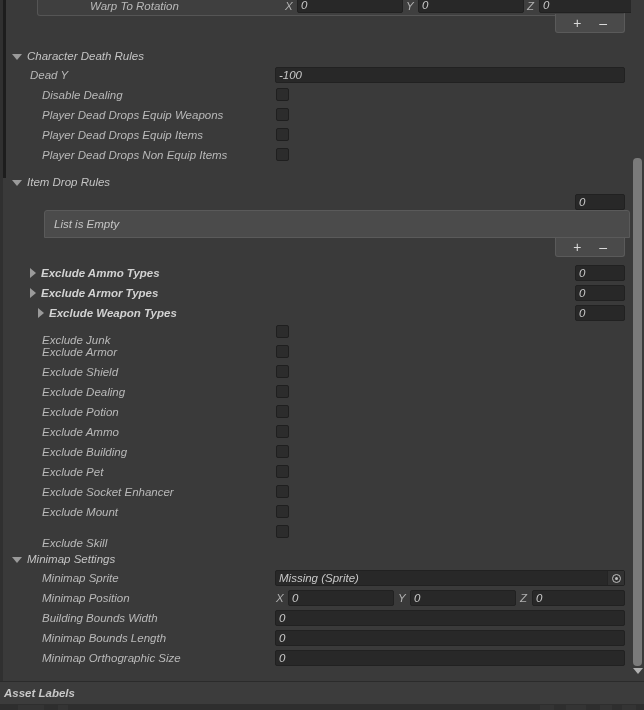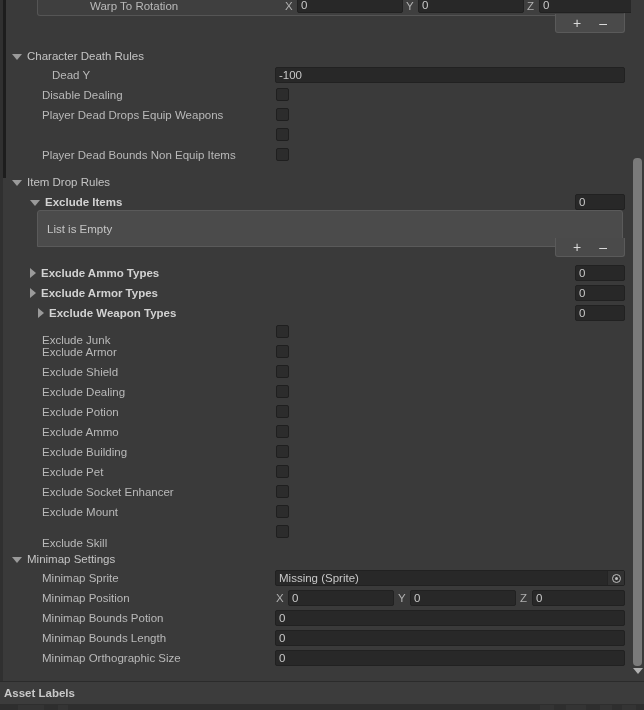--- a/index.html
+++ b/index.html
@@ -16,20 +16,21 @@
     color: #b4b4b4;
     -webkit-font-smoothing: antialiased;
   }
 
   .inspector {
     position: relative;
     width: 644px;
     height: 710px;
     background: #3a3a3a;
     box-sizing: border-box;
+    font-style: italic;
   }
 
   
   .left-gutter {
     position: absolute;
     left: 0; top: 0;
     width: 3px;
     height: 710px;
     background: #303030;
   }
@@ -278,46 +279,43 @@
     <div class="abs list-footer" style="left:549px; top:14px; width:70px; height:19px;">
       <span class="list-btn">+</span>
       <span class="list-btn">–</span>
     </div>
 
     <div class="abs foldout" style="left:6px; top:46px;">
       <span class="tri open"></span>
       <span class="foldout-label">Character Death Rules</span>
     </div>
 
-    <div class="abs label" style="left:46px; top:65px; height:20px;">Dead Y</div>
+    <div class="abs label" style="left:24px; top:65px; height:20px;">Dead Y</div>
     <div class="abs field" style="left:269px; top:67px; width:350px;">-100</div>
 
     <div class="abs label" style="left:36px; top:85px; height:20px;">Disable Dealing</div>
     <div class="abs checkbox" style="left:270px; top:88px;"></div>
 
     <div class="abs label" style="left:36px; top:105px; height:20px;">Player Dead Drops Equip Weapons</div>
     <div class="abs checkbox" style="left:270px; top:108px;"></div>
 
+    <div class="abs label" style="left:36px; top:125px; height:20px;">Player Dead Drops Equip Items</div>
     <div class="abs checkbox" style="left:270px; top:128px;"></div>
 
-    <div class="abs label" style="left:36px; top:145px; height:20px;">Player Dead Bounds Non Equip Items</div>
+    <div class="abs label" style="left:36px; top:145px; height:20px;">Player Dead Drops Non Equip Items</div>
     <div class="abs checkbox" style="left:270px; top:148px;"></div>
 
     <div class="abs foldout" style="left:6px; top:172px;">
       <span class="tri open"></span>
       <span class="foldout-label">Item Drop Rules</span>
     </div>
 
-    <div class="abs foldout" style="left:24px; top:192px;">
-      <span class="tri open"></span>
-      <span class="foldout-label bold">Exclude Items</span>
-    </div>
     <div class="abs field" style="left:569px; top:194px; width:50px;">0</div>
 
-    <div class="abs list-empty-box" style="left:31px; top:210px; width:586px; height:37px;">List is Empty</div>
+    <div class="abs list-empty-box" style="left:38px; top:210px; width:586px; height:28px;">List is Empty</div>
 
     <div class="abs list-footer" style="left:549px; top:238px; width:70px; height:19px;">
       <span class="list-btn">+</span>
       <span class="list-btn">–</span>
     </div>
 
     <div class="abs foldout" style="left:24px; top:263px;">
       <span class="tri closed"></span>
       <span class="foldout-label bold">Exclude Ammo Types</span>
     </div>
@@ -382,21 +380,21 @@
     </div>
 
     <div class="abs label" style="left:36px; top:588px; height:20px;">Minimap Position</div>
     <div class="abs axis-label" style="left:270px; top:588px; height:20px; line-height:20px;">X</div>
     <div class="abs field" style="left:282px; top:590px; width:106px;">0</div>
     <div class="abs axis-label" style="left:392px; top:588px; height:20px; line-height:20px;">Y</div>
     <div class="abs field" style="left:404px; top:590px; width:106px;">0</div>
     <div class="abs axis-label" style="left:514px; top:588px; height:20px; line-height:20px;">Z</div>
     <div class="abs field" style="left:526px; top:590px; width:93px;">0</div>
 
-    <div class="abs label" style="left:36px; top:608px; height:20px;">Minimap Bounds Potion</div>
+    <div class="abs label" style="left:36px; top:608px; height:20px;">Building Bounds Width</div>
     <div class="abs field" style="left:269px; top:610px; width:350px;">0</div>
 
     <div class="abs label" style="left:36px; top:628px; height:20px;">Minimap Bounds Length</div>
     <div class="abs field" style="left:269px; top:630px; width:350px;">0</div>
 
     <div class="abs label" style="left:36px; top:648px; height:20px;">Minimap Orthographic Size</div>
     <div class="abs field" style="left:269px; top:650px; width:350px;">0</div>
 
   </div>
 

